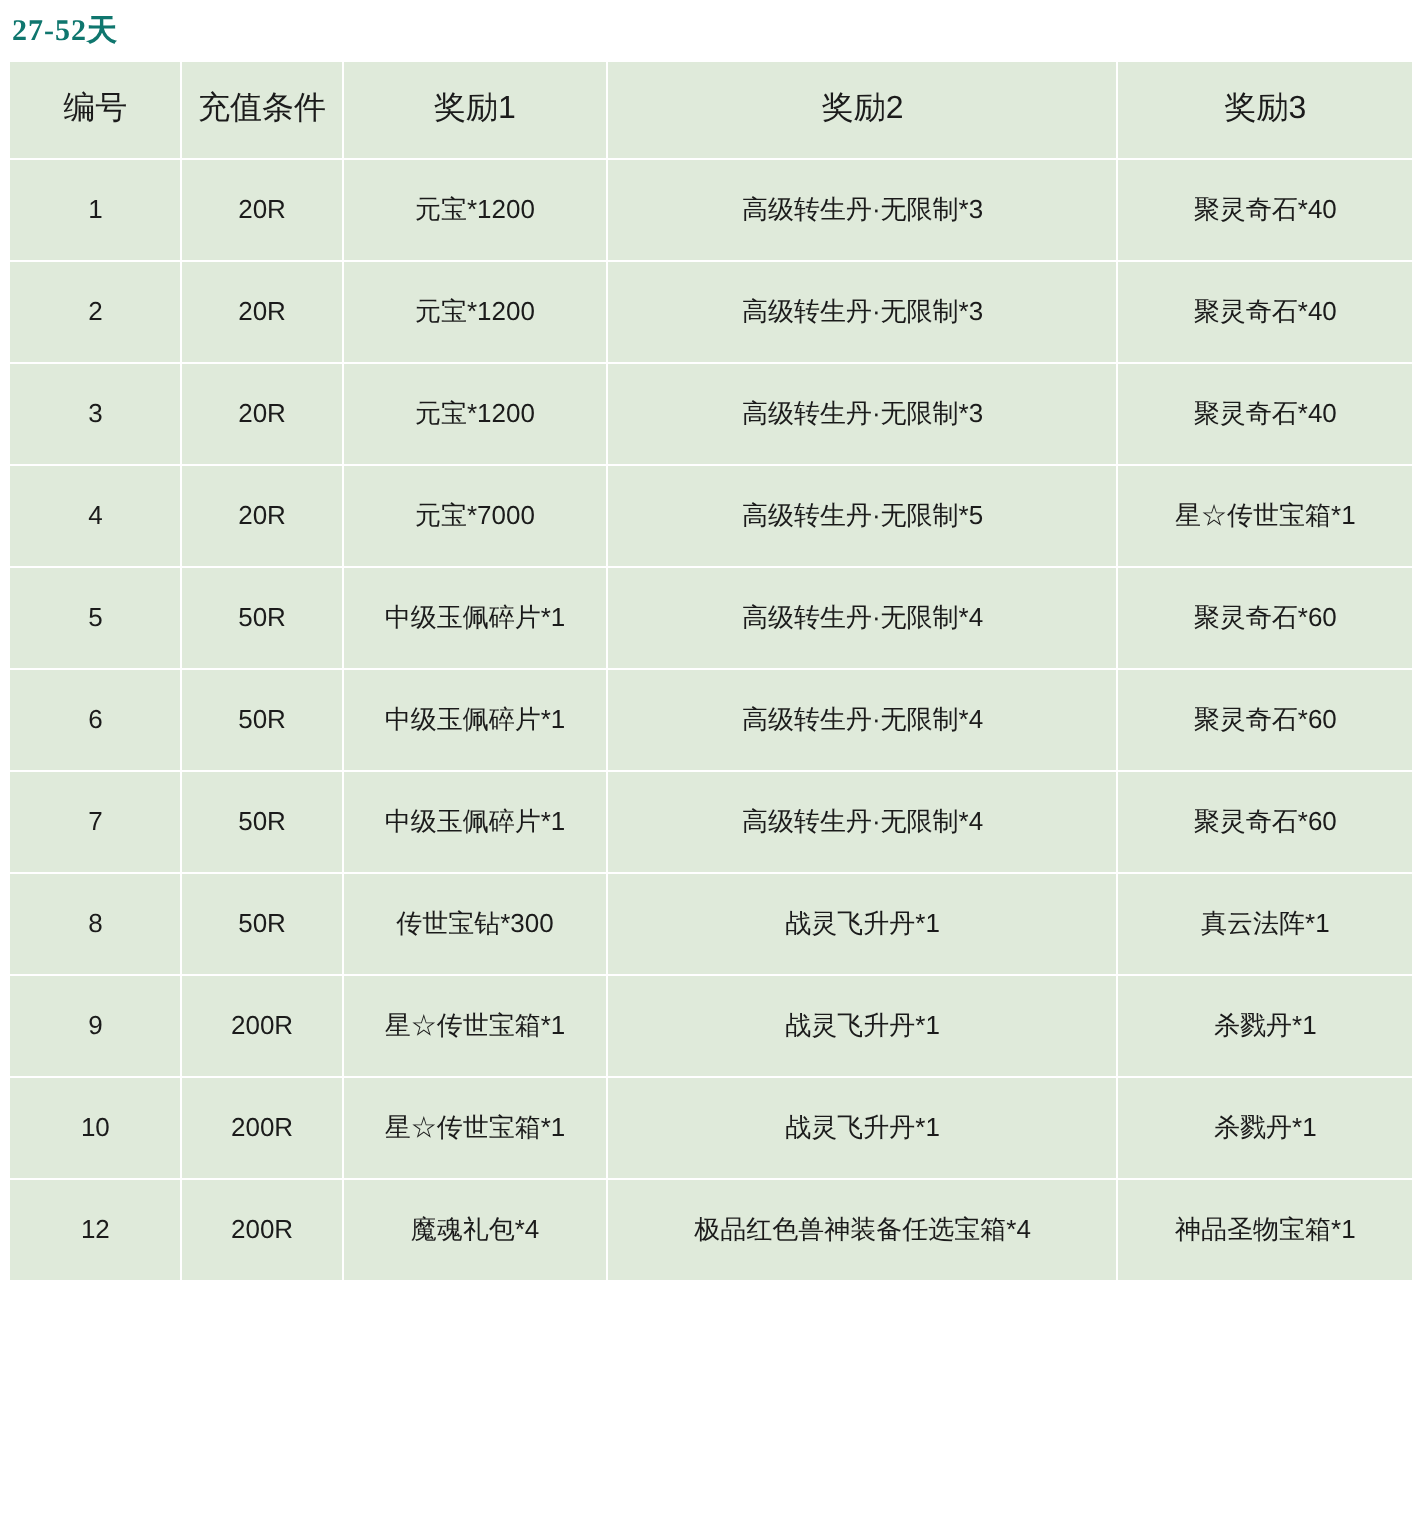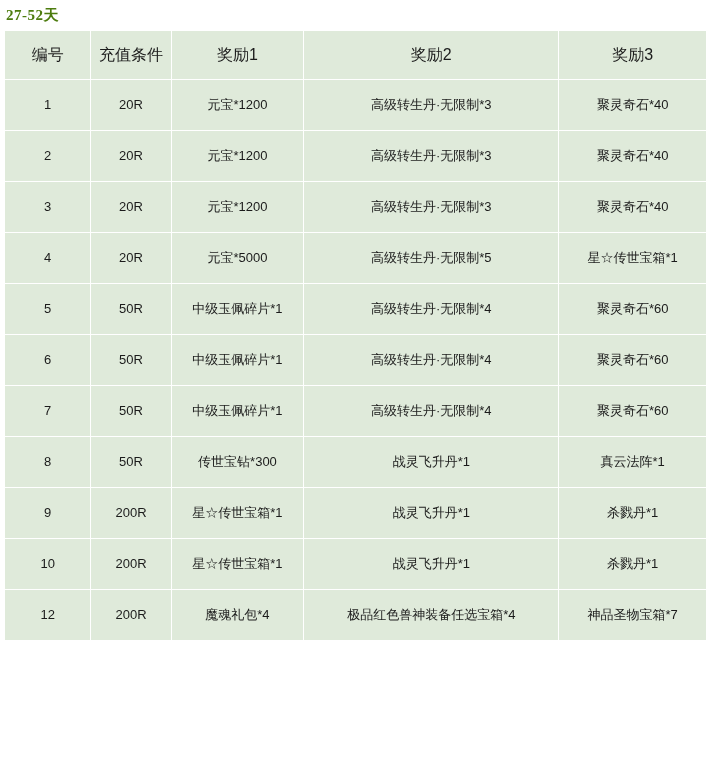--- a/index.html
+++ b/index.html
@@ -18,21 +18,21 @@
     width: 711px;
     height: 766px;
     box-sizing: border-box;
   }
   .title-bar {
     padding: 6px 0 4px 6px;
     height: 26px;
     box-sizing: border-box;
   }
   .title-text {
-    color: #4d7c0f;
+    color: #0f766e;
     font-weight: bold;
     font-size: 15px;
     font-family: "Liberation Serif", serif;
     letter-spacing: 0.5px;
   }
   table.reward-table {
     border-collapse: collapse;
     width: 703px;
     margin: 4px 0 0 4px;
     table-layout: fixed;
@@ -157,21 +157,21 @@
           </td>
       </tr>
       <tr>
         <td>
             <span class="cell-inner">4</span>
           </td>
         <td>
             <span class="cell-inner">20R</span>
           </td>
         <td>
-            <span class="cell-inner">元宝*5000</span>
+            <span class="cell-inner">元宝*7000</span>
           </td>
         <td>
             <span class="cell-inner">高级转生丹·无限制*5</span>
           </td>
         <td>
             <span class="cell-inner">星☆传世宝箱*1</span>
           </td>
       </tr>
       <tr>
         <td>
@@ -282,19 +282,19 @@
         <td>
             <span class="cell-inner">200R</span>
           </td>
         <td>
             <span class="cell-inner">魔魂礼包*4</span>
           </td>
         <td>
             <span class="cell-inner">极品红色兽神装备任选宝箱*4</span>
           </td>
         <td>
-            <span class="cell-inner">神品圣物宝箱*7</span>
+            <span class="cell-inner">神品圣物宝箱*1</span>
           </td>
       </tr>
     </tbody>
   </table>
 
 </div>
 
 </body></html>

